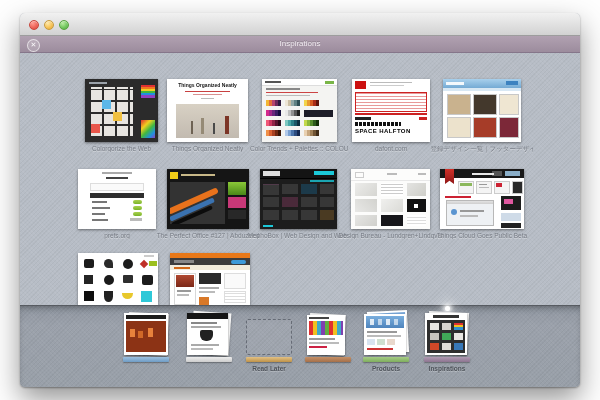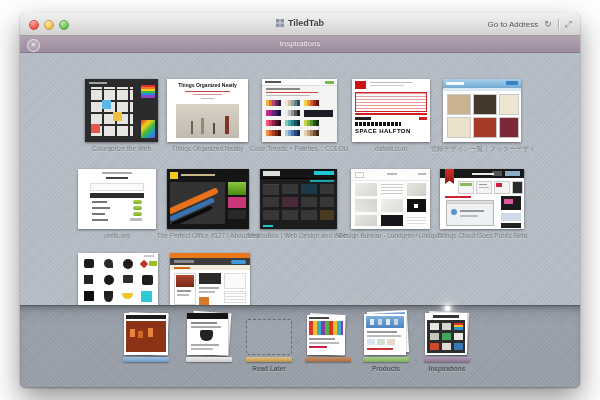--- a/index.html
+++ b/index.html
@@ -64,32 +64,20 @@
 <body>
 
 <div class="window">
 
   <div class="titlebar">
     <div class="lights">
       <span class="light red"></span>
       <span class="light yellow"></span>
       <span class="light green"></span>
     </div>
-    <div class="wtitle"><span class="appicon"><svg width="8" height="8">
-            <rect x="0" y="0" width="3.6" height="3.6" fill="#8a93a5"></rect>
-            <rect x="4.4" y="0" width="3.6" height="3.6" fill="#8a93a5"></rect>
-            <rect x="0" y="4.4" width="3.6" height="3.6" fill="#8a93a5"></rect>
-            <rect x="4.4" y="4.4" width="3.6" height="3.6" fill="#8a93a5"></rect>
-          </svg></span><span>TiledTab</span></div>
-    <div class="tright">
-      <span class="goaddr">Go to Address</span>
-      <span class="ticon">↻</span>
-      <span class="tdiv"></span>
-      <span class="ticon">⤢</span>
-    </div>
   </div>
 
   <div class="groupbar">
     <span class="gclose">✕</span>
     <div class="gtitle">Inspirations</div>
   </div>
 
   <div class="content">
 
     <div class="cell" style="left:65px;top:26px;width:73px">

